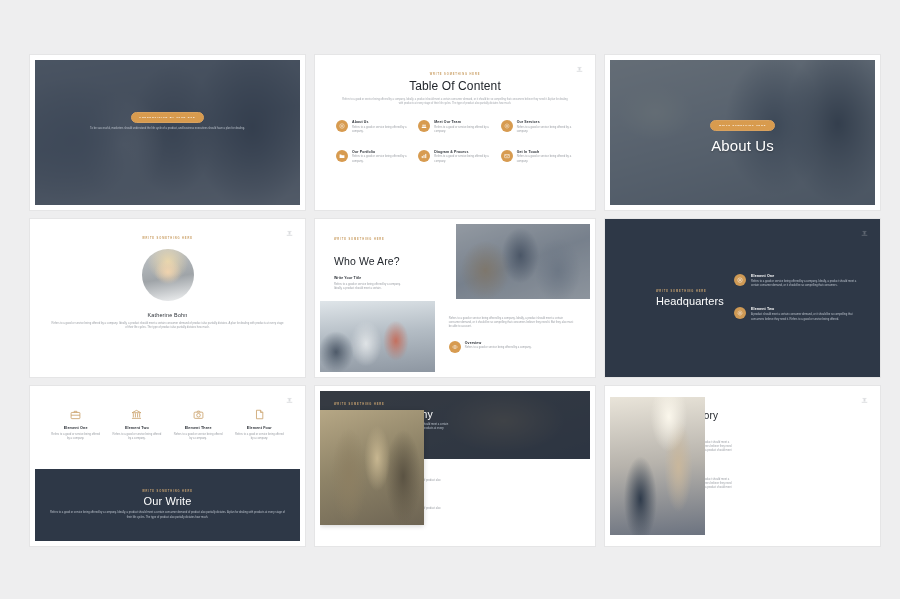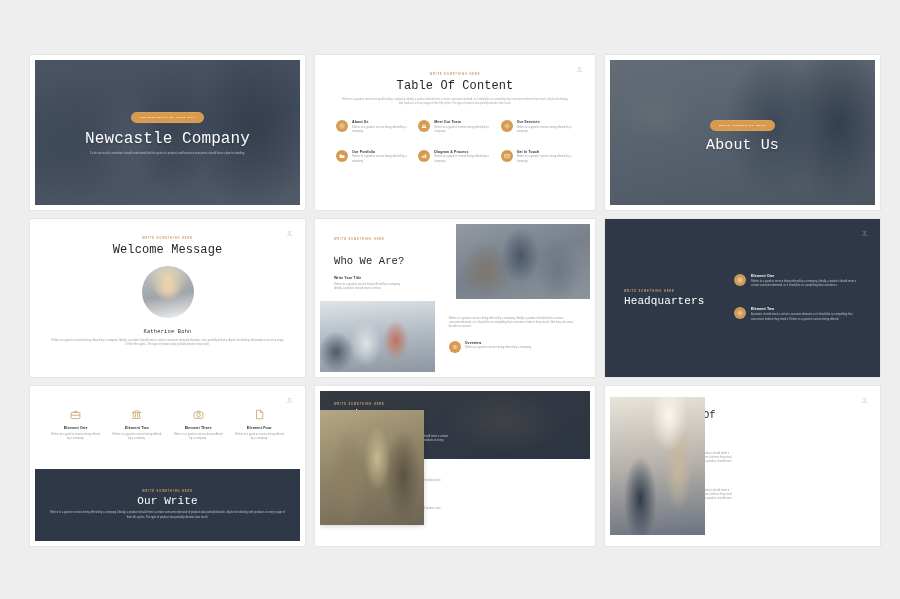--- a/index.html
+++ b/index.html
@@ -16,21 +16,21 @@
     grid-template-columns: 275px 280px 275px;
     grid-template-rows: 155px 158px 160px;
     column-gap: 10px; row-gap: 9px;
   }
   .slide {
     position: relative; overflow: hidden;
     background: #fff;
     box-shadow: 0 0 0 1px rgba(0,0,0,0.035);
   }
   .inner { position: absolute; inset: 5px; overflow: hidden; }
-  .serif { font-family: Liberation Mono, monospace; }
+  .serif { font-family: Liberation Sans, sans-serif; }
 
   
   .wm {
     position: absolute; right: 6px; top: 5px;
     width: 9px; height: 10px; opacity: .5; z-index: 9;
   }
   .wm.on-dark { opacity: .35; }
 
   
   .photo { position: absolute; inset: 0; }
@@ -173,21 +173,21 @@
   .q-tl .body-xs { margin-top: 2.5px; width: 74px; }
   .q-br .pad { padding: 16px 13px 0 14px; }
   .q-br .body-xs { width: 126px; }
   .q-br .two { display: flex; gap: 12px; margin-top: 11px; }
   .q-br .two .toc-item { flex: 1; }
 
   
   .s6 { background: #2e3847; }
   .s6 .inner { background: #2e3847; }
   .s6 .left {
-    position: absolute; left: 14px; top: 50%; transform: translateY(-50%);
+    position: absolute; left: 46px; top: 50%; transform: translateY(-50%);
   }
   .s6 .h-title { font-size: 11px; margin-top: 2px; }
   .s6 .right {
     position: absolute; left: 124px; right: 16px; top: 50%;
     transform: translateY(-50%); display: flex; flex-direction: column; gap: 19px;
   }
   .s6 .row { display: flex; gap: 5px; align-items: flex-start; }
   .s6 .circ { background: #cf9a55; }
   .s6 .body-xs { margin-top: 2px; }
 
@@ -302,21 +302,20 @@
 </svg>
 
 <div class="grid">
 
   <div class="slide s1">
     <div class="inner">
       <div class="photo ph-meeting"></div>
       <div class="ovl-navy"></div>
       <div class="hero-txt">
         <span class="badge">PRESENTATION BY JOHN DOE</span>
-        <div class="h-title light serif">Newcastle Company</div>
         <div class="body-xs light">To be successful, marketers should understand the life cycle of a product, and business executives should have a plan for dealing.</div>
       </div>
     </div>
   </div>
 
   <div class="slide s2">
     <div class="inner">
       <svg class="wm" viewBox="0 0 16 16">
           <use href="#i-wm"></use>
         </svg>
@@ -407,21 +406,20 @@
     </div>
   </div>
 
   <div class="slide s4">
     <div class="inner">
       <svg class="wm" viewBox="0 0 16 16">
           <use href="#i-wm"></use>
         </svg>
       <div class="top">
         <div class="eyebrow">WRITE SOMETHING HERE</div>
-        <div class="h-title serif">Welcome Message</div>
       </div>
       <div class="avatar"></div>
       <div class="name serif">Katherine Bohn</div>
       <div class="body-xs">Refers to a good or service being offered by a company. Ideally, a product should meet a certain consumer demand of product also partially dictates. A plan for dealing with products at every stage of their life cycles. The type of product also partially dictates how much.</div>
     </div>
   </div>
 
   <div class="slide s5">
     <div class="inner">
       <div class="q q-tl">

